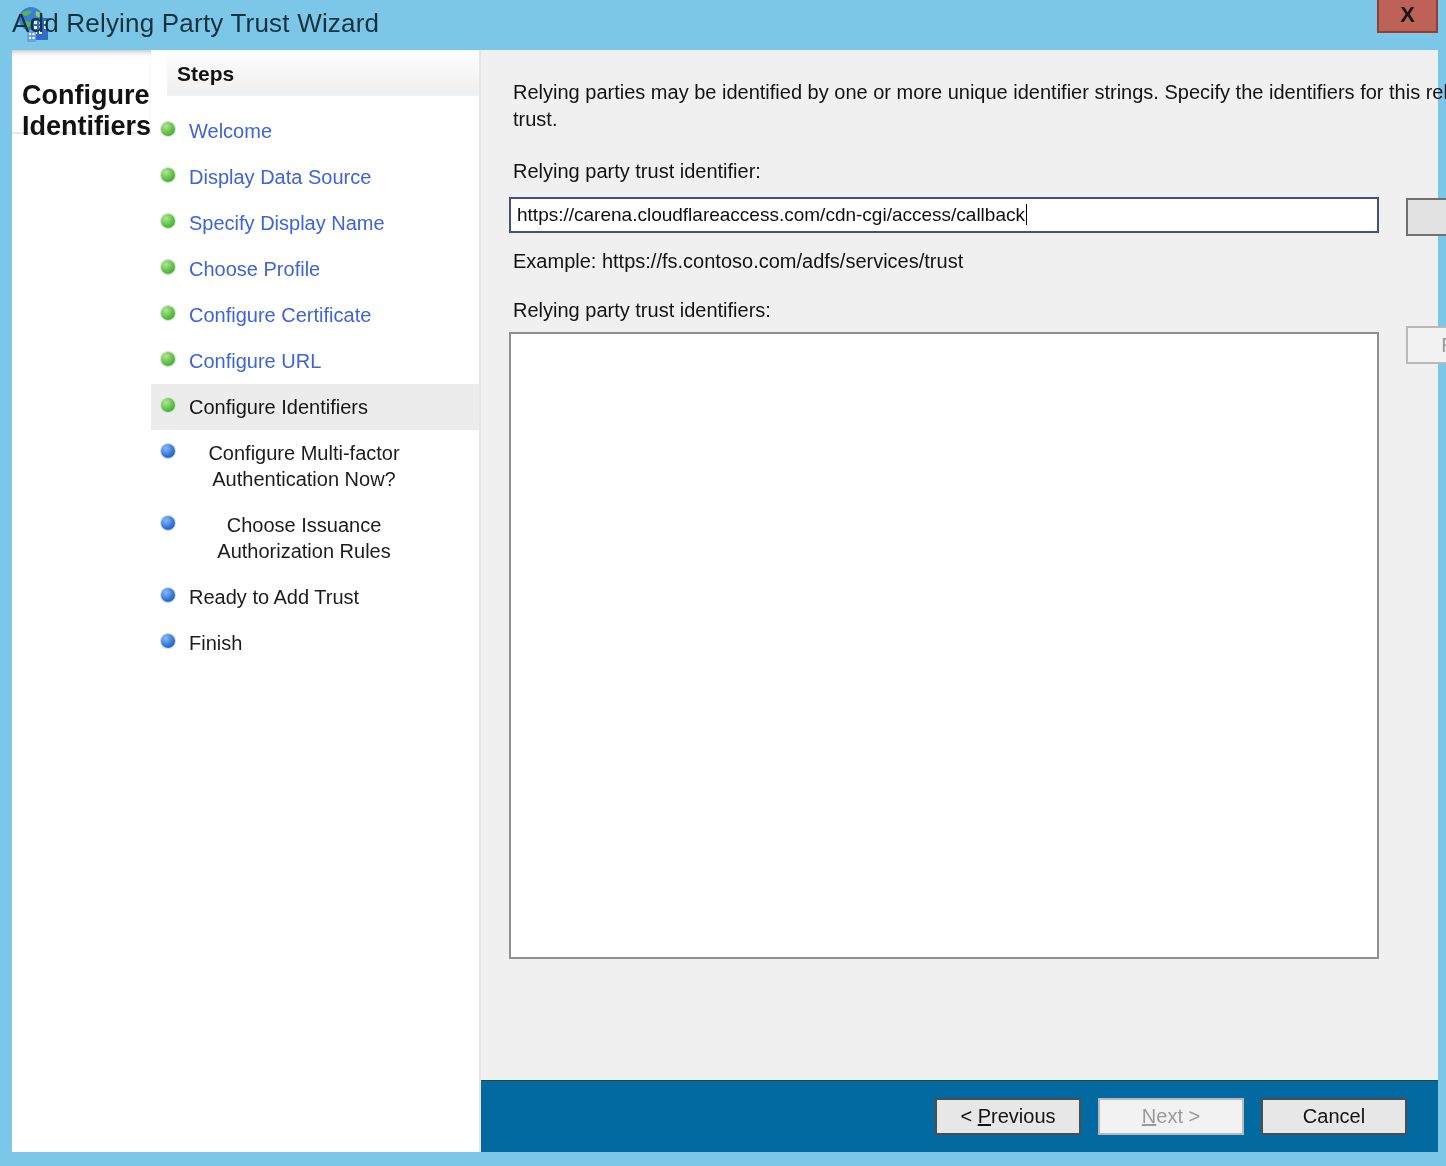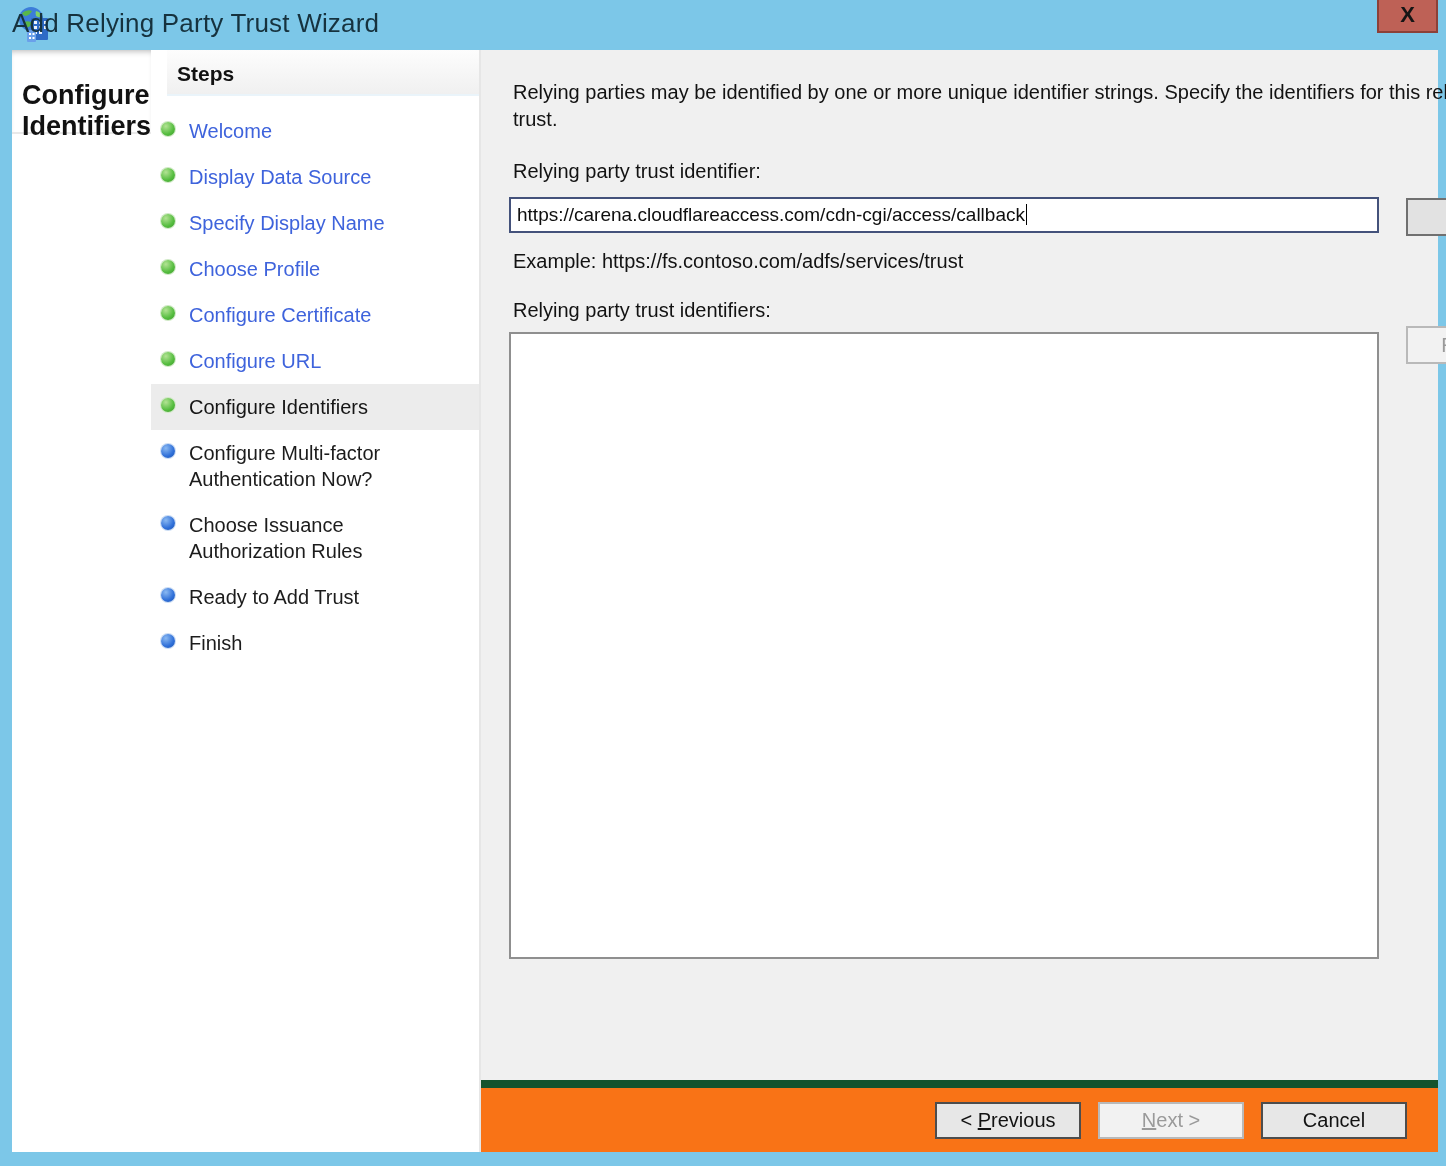--- a/index.html
+++ b/index.html
@@ -65,21 +65,21 @@
     margin:4px 14px 0 0;
   }
   .bullet.done {
     background:radial-gradient(circle at 35% 30%, #B3E394, #54BC3E 60%, #3E9A2D);
     box-shadow:0 0 0 1px #CFE9C4;
   }
   .bullet.pending {
     background:radial-gradient(circle at 35% 30%, #8AB9F2, #2F6FD8 60%, #1E55B2);
     box-shadow:0 0 0 1px #C9DCF4;
   }
-  .step-label { font-size:20px; line-height:26px; max-width:230px; }
+  .step-label { font-size:20px; line-height:26px; max-width:230px;text-align:center; }
   li.done .step-label { color:#3E63DC; cursor:pointer; }
   li.current .step-label { color:#151515; }
   li.pending .step-label { color:#1C1C1C; }
 
   
   .main {
     flex:1; position:relative; background:#F0F0F0; min-width:0;
   }
   .content { position:absolute; inset:0 0 72px 0; }
 
@@ -112,21 +112,21 @@
     cursor:pointer; padding:0;
   }
   .btn:disabled, .btn.disabled { color:#9A9A9A; background:#F2F2F2; border-color:#B9B9B9; cursor:default; }
 
   .add-btn    { position:absolute; left:925px; top:148px; width:145px; height:38px; }
   .remove-btn { position:absolute; left:925px; top:276px; width:145px; height:38px; }
 
   
   .footer {
     position:absolute; left:0; right:0; bottom:0; height:72px;
-    background:#f97316; border-top:8px solid #14532d;
+    background:#0369a1; border-top:1px solid #14532d;
     display:flex; align-items:center; justify-content:flex-end;
     gap:17px; padding-right:31px;
   }
   .footer .btn { width:146px; height:37px; }
   .btn.strong { border-color:#4D4D4D; background:#E7E7E7; }
   .u { text-decoration:underline; }
 </style>
 </head>
 <body>
 

